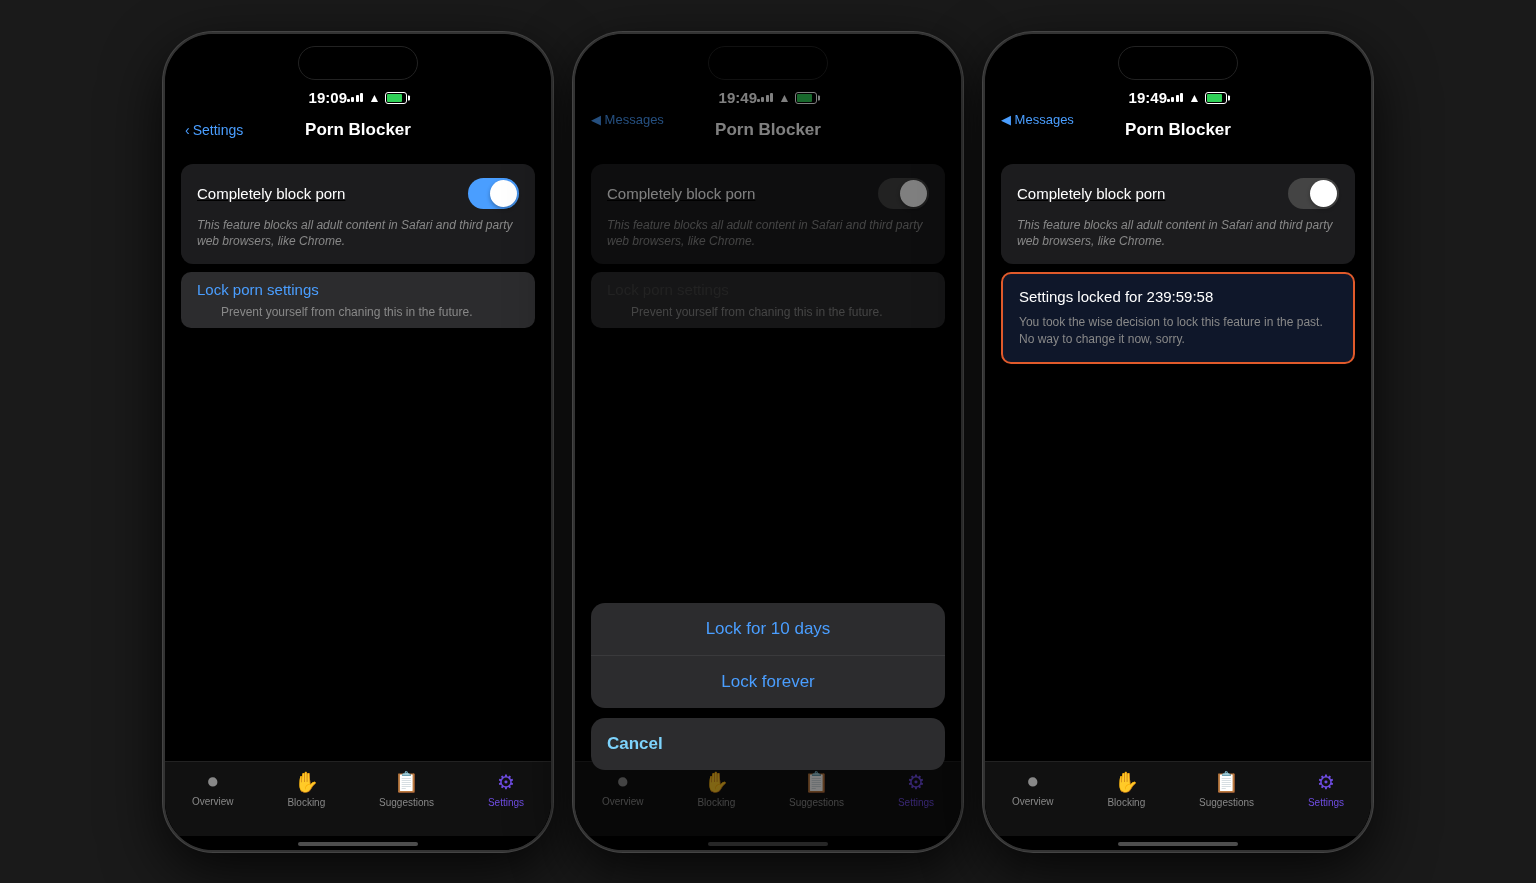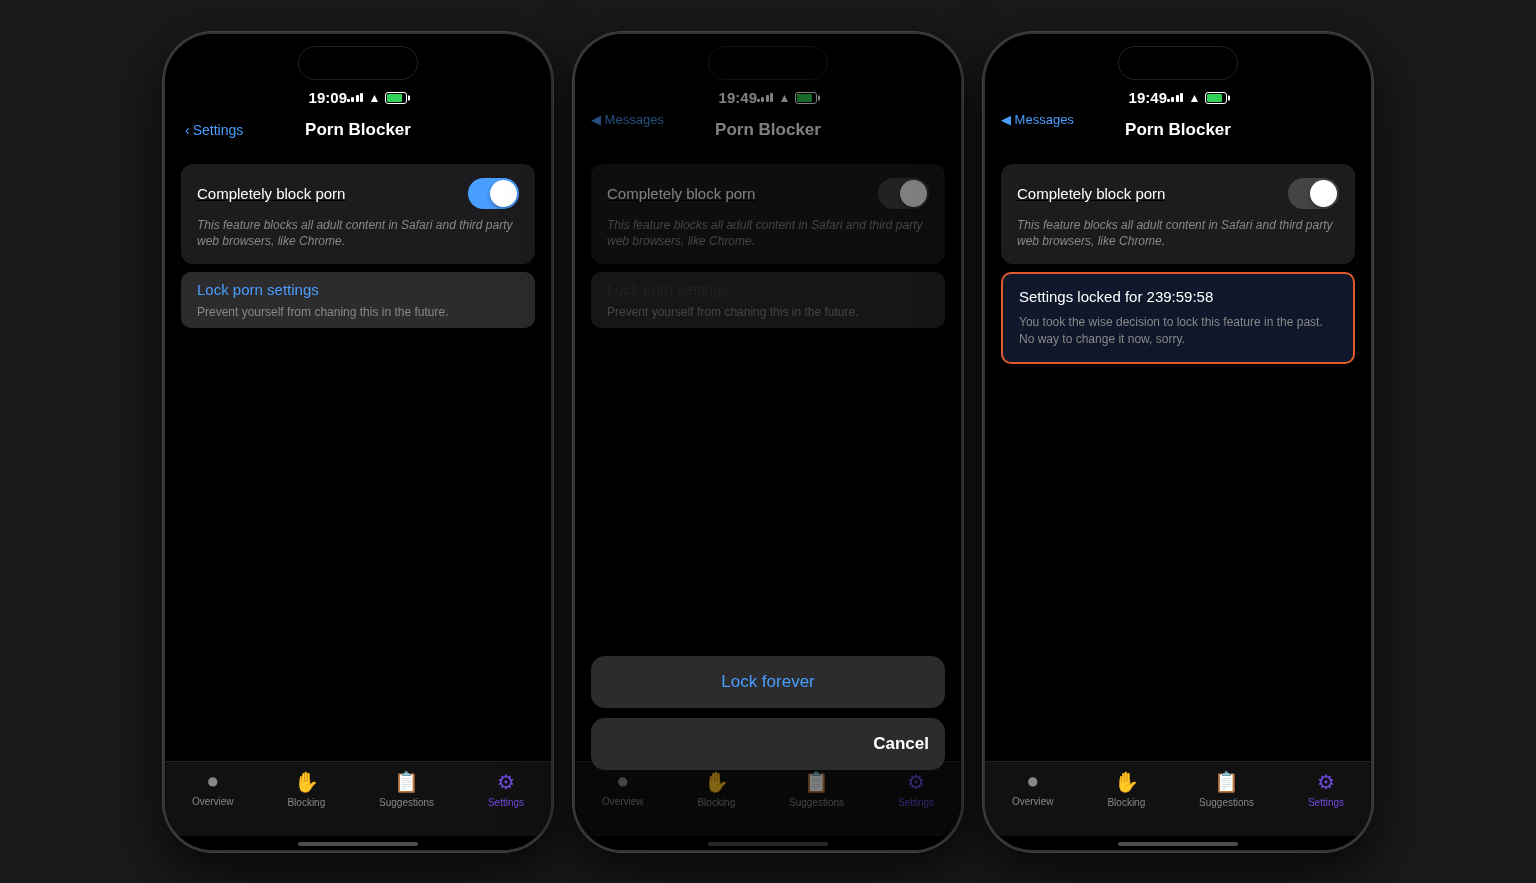--- a/index.html
+++ b/index.html
@@ -223,20 +223,21 @@
     .lock-btn-label-gray {
       font-size: 15px;
       color: #444;
       font-weight: 500;
     }
 
     .lock-btn-desc {
       font-size: 12px;
       color: #888;
       margin-top: 6px;
+      margin-left: 24px;
     }
 
     
     .locked-display {
       background: #0f172a;
       border-radius: 10px;
       padding: 14px 16px;
       margin-bottom: 4px;
       border: 2px solid #e05a2b;
     }
@@ -326,24 +327,24 @@
     }
 
     .action-sheet-item:last-child {
       border-bottom: none;
     }
 
     .action-sheet-cancel {
       background: #2c2c2e;
       border-radius: 14px;
       padding: 16px;
-      text-align: right;
+      text-align: left;
       font-size: 17px;
       font-weight: 600;
-      color: #ffffff;
+      color: #7dd3fc;
       cursor: pointer;
     }
 
     .dimmed-overlay {
       position: absolute;
       top: 0;
       left: 0;
       right: 0;
       bottom: 0;
       background: rgba(0,0,0,0.5);
@@ -500,20 +501,21 @@
       <span class="tab-icon tab-icon-active">⚙</span>
       <span class="tab-label tab-label-active">Settings</span>
     </div>
       </div>
       <div class="home-indicator"></div>
 
       <div class="dimmed-overlay"></div>
       <div class="action-sheet">
         <div class="action-sheet-group">
 
+      <div class="action-sheet-item">Lock for 10 days</div>
       <div class="action-sheet-item">Lock forever</div>
         </div>
         <div class="action-sheet-cancel">Cancel</div>
       </div>
     </div>
     </div>
     <div class="phone">
     <div class="phone-inner">
       <div class="dynamic-island"></div>
       <div class="status-bar">

